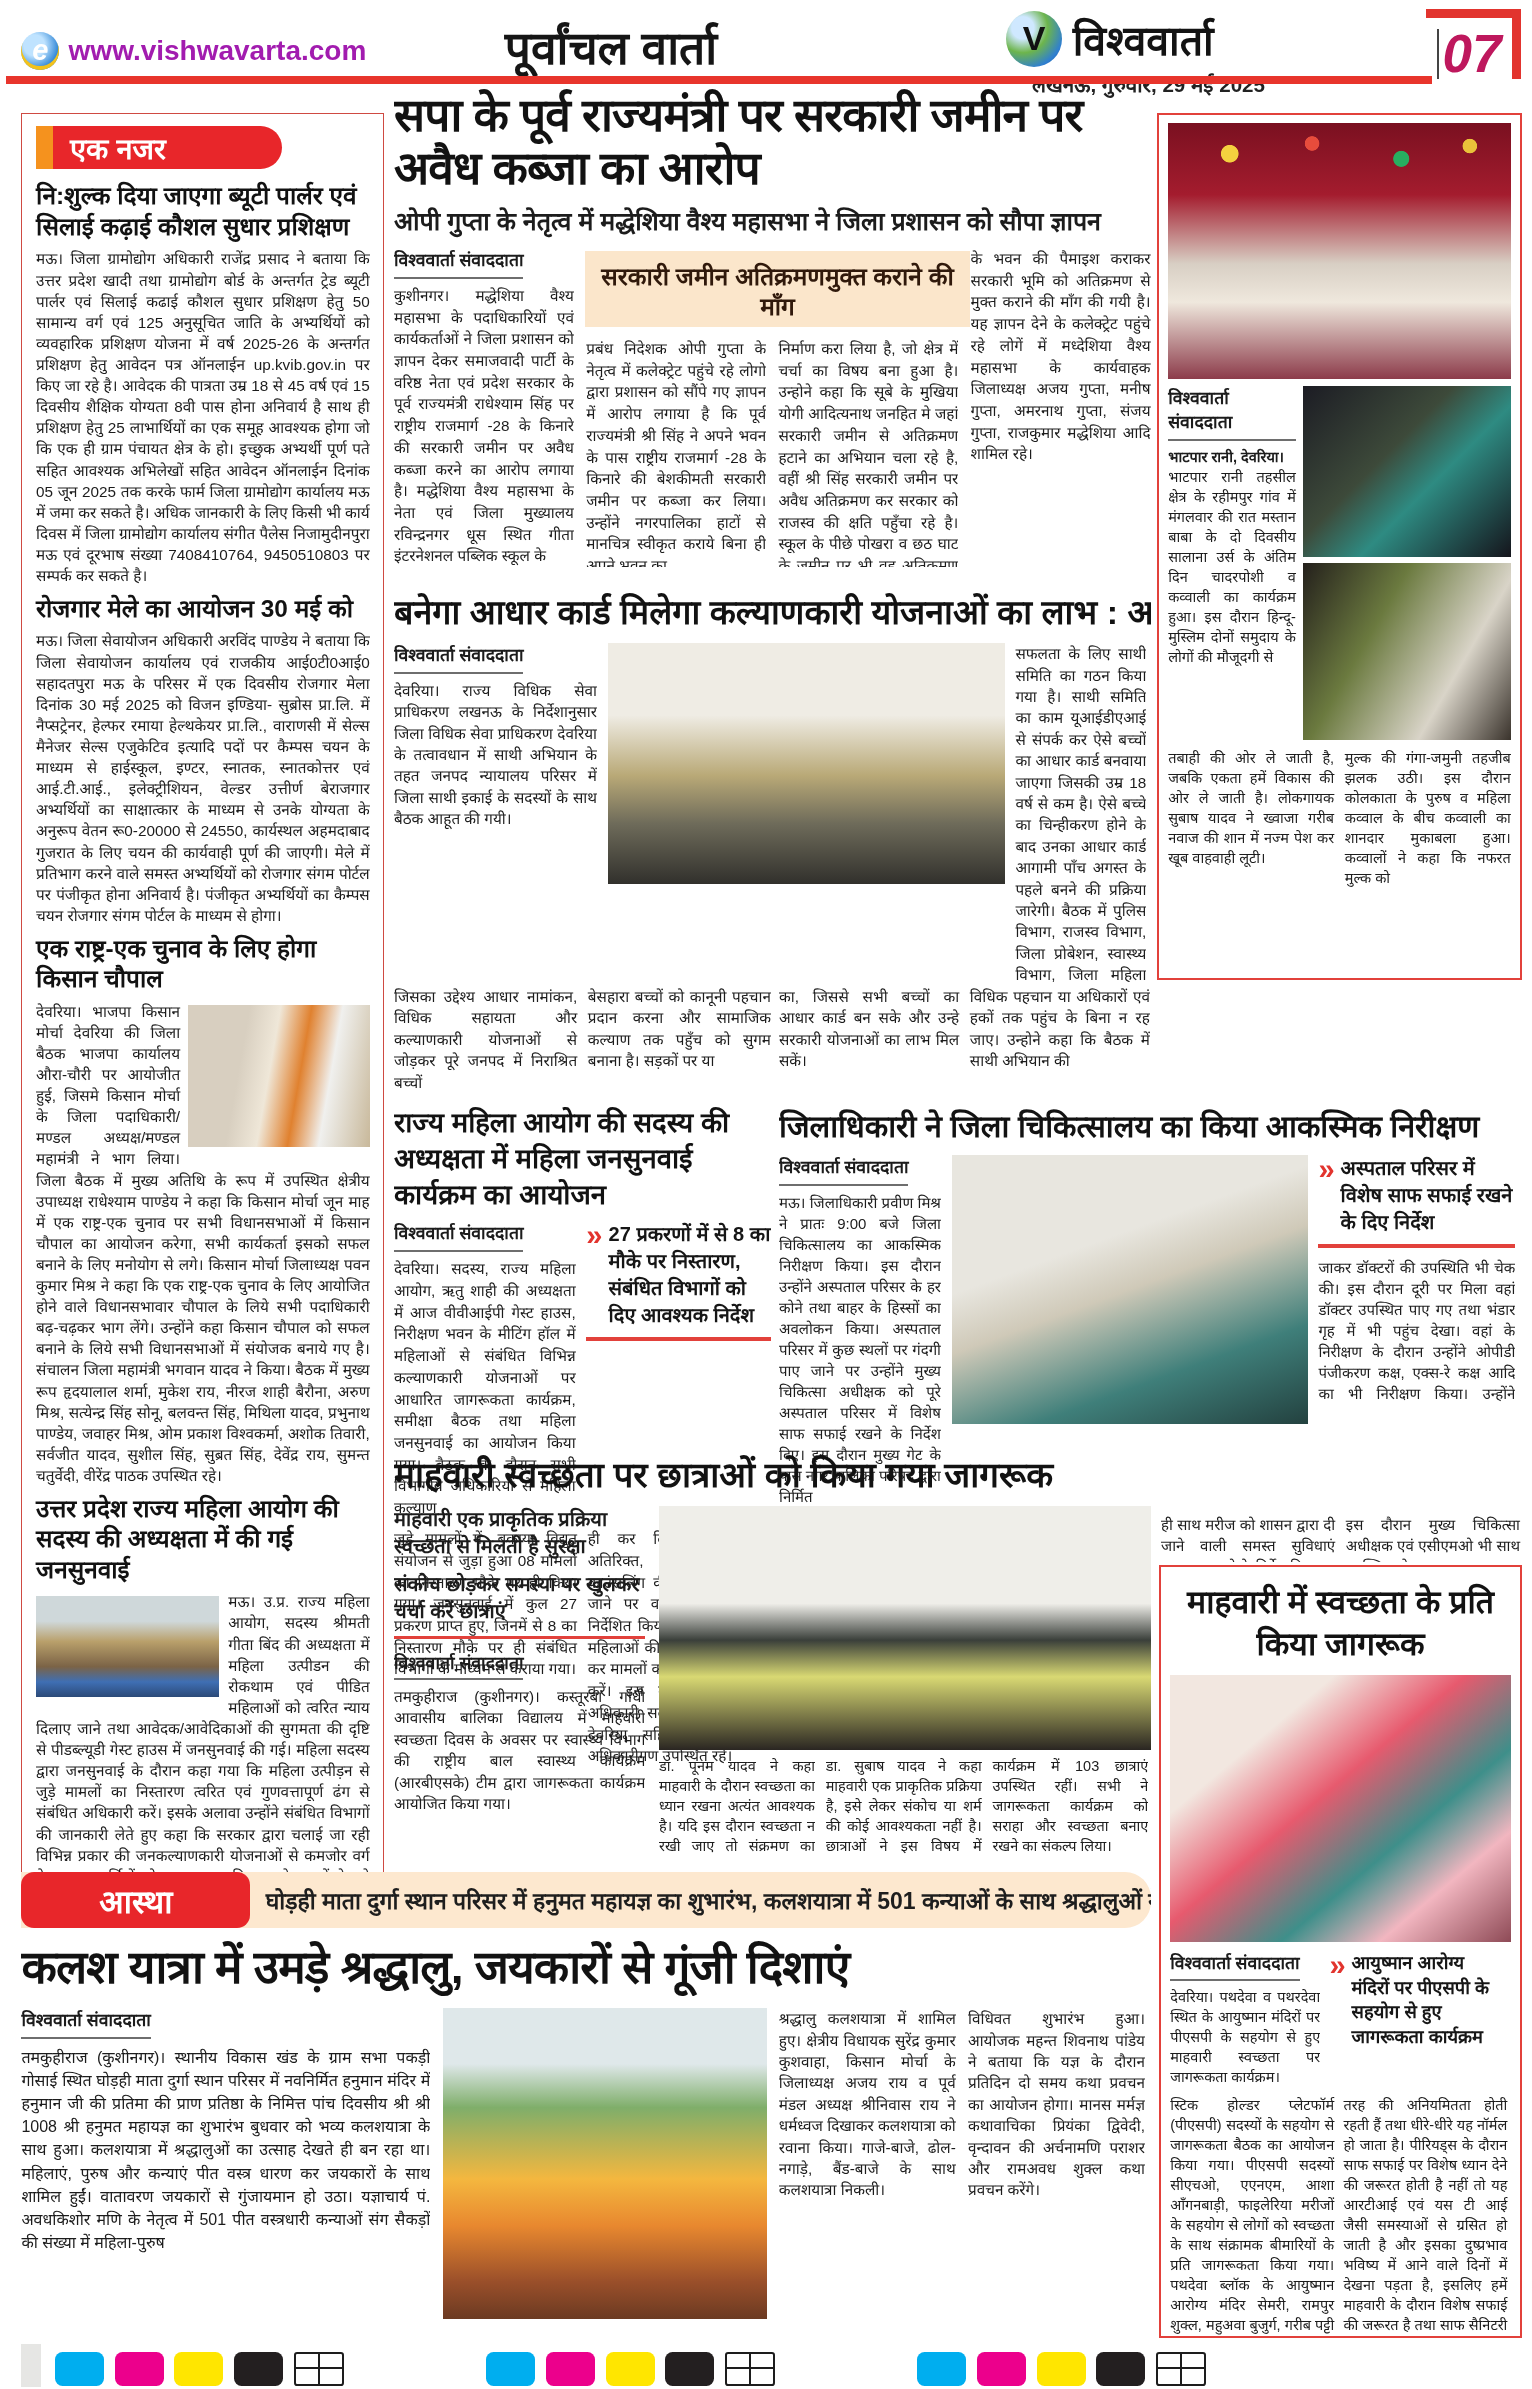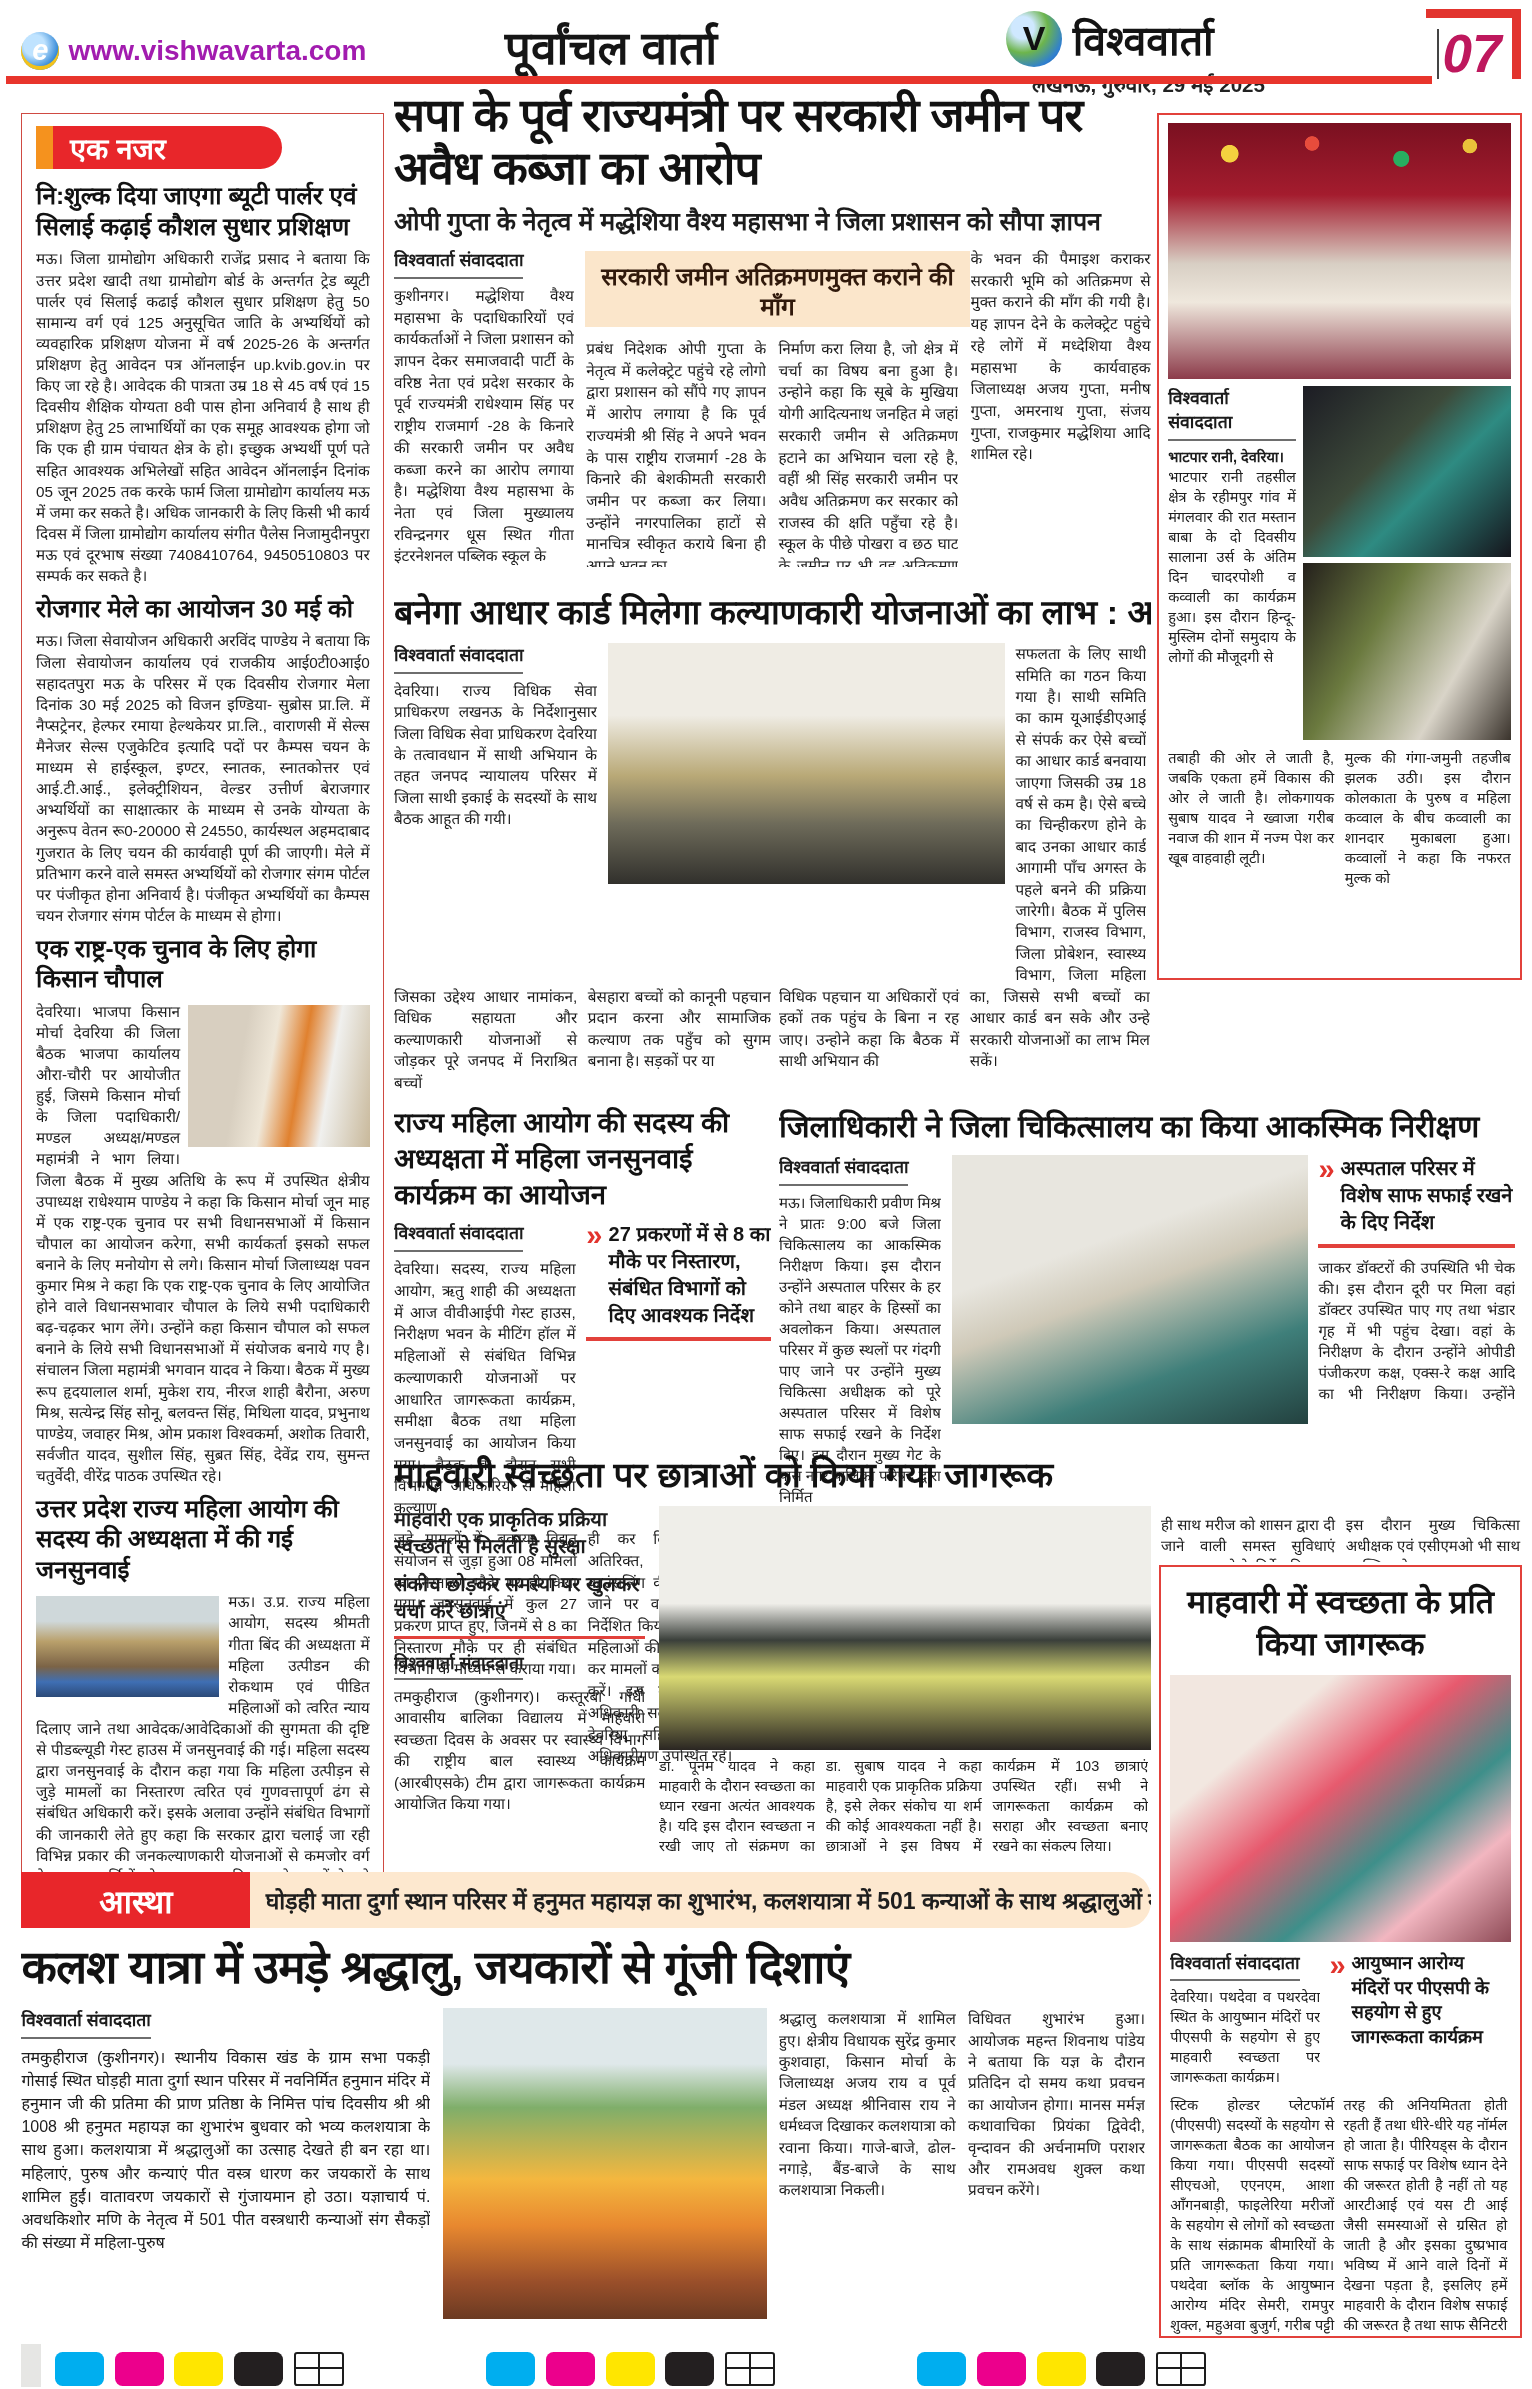--- a/index.html
+++ b/index.html
@@ -132,21 +132,21 @@
   .aw-row { display:flex; gap:9.2px; margin-top:9.2px; }
   .aw-row .txt { width:150px; font-size:14.5px; line-height:1.38; }
   .aw-row .pqc { width:174px; }
   .aw-cols { display:flex; gap:9.2px; margin-top:7.6px; }
   .aw-cols div { width:164px; font-size:14.5px; line-height:1.38; }
 
   
   .aastha { left:21.4px; top:1872px; width:1130px; height:56px; background:#fde8cf; border-radius:0 26px 26px 0;
      display:flex; align-items:center; }
   .aastha .badge { width:229px; height:56px; background:#e8262a; color:#fff; font-weight:800; font-size:32px;
-     display:flex; align-items:center; justify-content:center; flex:none; }
+     display:flex; align-items:center; justify-content:center; flex:none;border-radius:13px; }
   .aastha .strip { font-weight:800; font-size:23px; color:#1e1e1e; padding:0 15.3px; white-space:nowrap; overflow:hidden; }
   .kalash { left:21.4px; top:1934px; width:1130px; height:409px; overflow:hidden; }
   .kalash .h1 { font-size:46px; white-space:nowrap; overflow:hidden; letter-spacing:-0.8px; }
   .ka-row { display:flex; gap:12.2px; margin-top:12.2px; }
   .ka-c1 { width:409px; font-size:16px; line-height:1.45; }
   .ph-kalash { width:324px; height:311px; flex:none;
      background:linear-gradient(180deg,#dfe8ea 0 18%,#7fae6a 32%,#f4b73f 55%,#e8882f 70%,#9a4f2a 88%,#6b3a22); }
   .ka-c3,.ka-c4 { width:177px; font-size:15.3px; line-height:1.4; }
 
   
@@ -247,22 +247,22 @@
       <div class="ad-right jt clip">सफलता के लिए साथी समिति का गठन किया गया है। साथी समिति का काम यूआईडीएआई से संपर्क कर ऐसे बच्चों का आधार कार्ड बनवाया जाएगा जिसकी उम्र 18 वर्ष से कम है। ऐसे बच्चे का चिन्हीकरण होने के बाद उनका आधार कार्ड आगामी पाँच अगस्त के पहले बनने की प्रक्रिया जारेगी। बैठक में पुलिस विभाग, राजस्व विभाग, जिला प्रोबेशन, स्वास्थ्य विभाग, जिला महिला एवं बाल विकास इकाई तथा बाल देखभाल संस्थानों के प्रतिनिधियों द्वारा भी प्रतिभाग किया।</div>
     </div>
 
   </section>
 
   <div class="abs tailL">
     <div class="jt">जिसका उद्देश्य आधार नामांकन, विधिक सहायता और कल्याणकारी योजनाओं से जोड़कर पूरे जनपद में निराश्रित बच्चों</div>
     <div class="jt">बेसहारा बच्चों को कानूनी पहचान प्रदान करना और सामाजिक कल्याण तक पहुँच को सुगम बनाना है। सड़कों पर या</div>
   </div>
   <div class="abs tailR">
+    <div class="jt">का, जिससे सभी बच्चों का आधार कार्ड बन सके और उन्हे सरकारी योजनाओं का लाभ मिल सकें।</div>
     <div class="jt">विधिक पहचान या अधिकारों एवं हकों तक पहुंच के बिना न रह जाए। उन्होने कहा कि बैठक में साथी अभियान की</div>
-    <div class="jt">का, जिससे सभी बच्चों का आधार कार्ड बन सके और उन्हे सरकारी योजनाओं का लाभ मिल सकें।</div>
   </div>
 
   <section class="abs mahila">
     <h2 class="hl h2">राज्य महिला आयोग की सदस्य की अध्यक्षता में महिला जनसुनवाई कार्यक्रम का आयोजन</h2>
     <div class="mh-row">
       <div class="txt clip">
         <div class="byline">विश्ववार्ता संवाददाता</div>
         <div class="jt">देवरिया। सदस्य, राज्य महिला आयोग, ऋतु शाही की अध्यक्षता में आज वीवीआईपी गेस्ट हाउस, निरीक्षण भवन के मीटिंग हॉल में महिलाओं से संबंधित विभिन्न कल्याणकारी योजनाओं पर आधारित जागरूकता कार्यक्रम, समीक्षा बैठक तथा महिला जनसुनवाई का आयोजन किया गया। बैठक के दौरान सभी विभागीय अधिकारियों से महिला कल्याण</div>
       </div>
       <div class="pqc">

